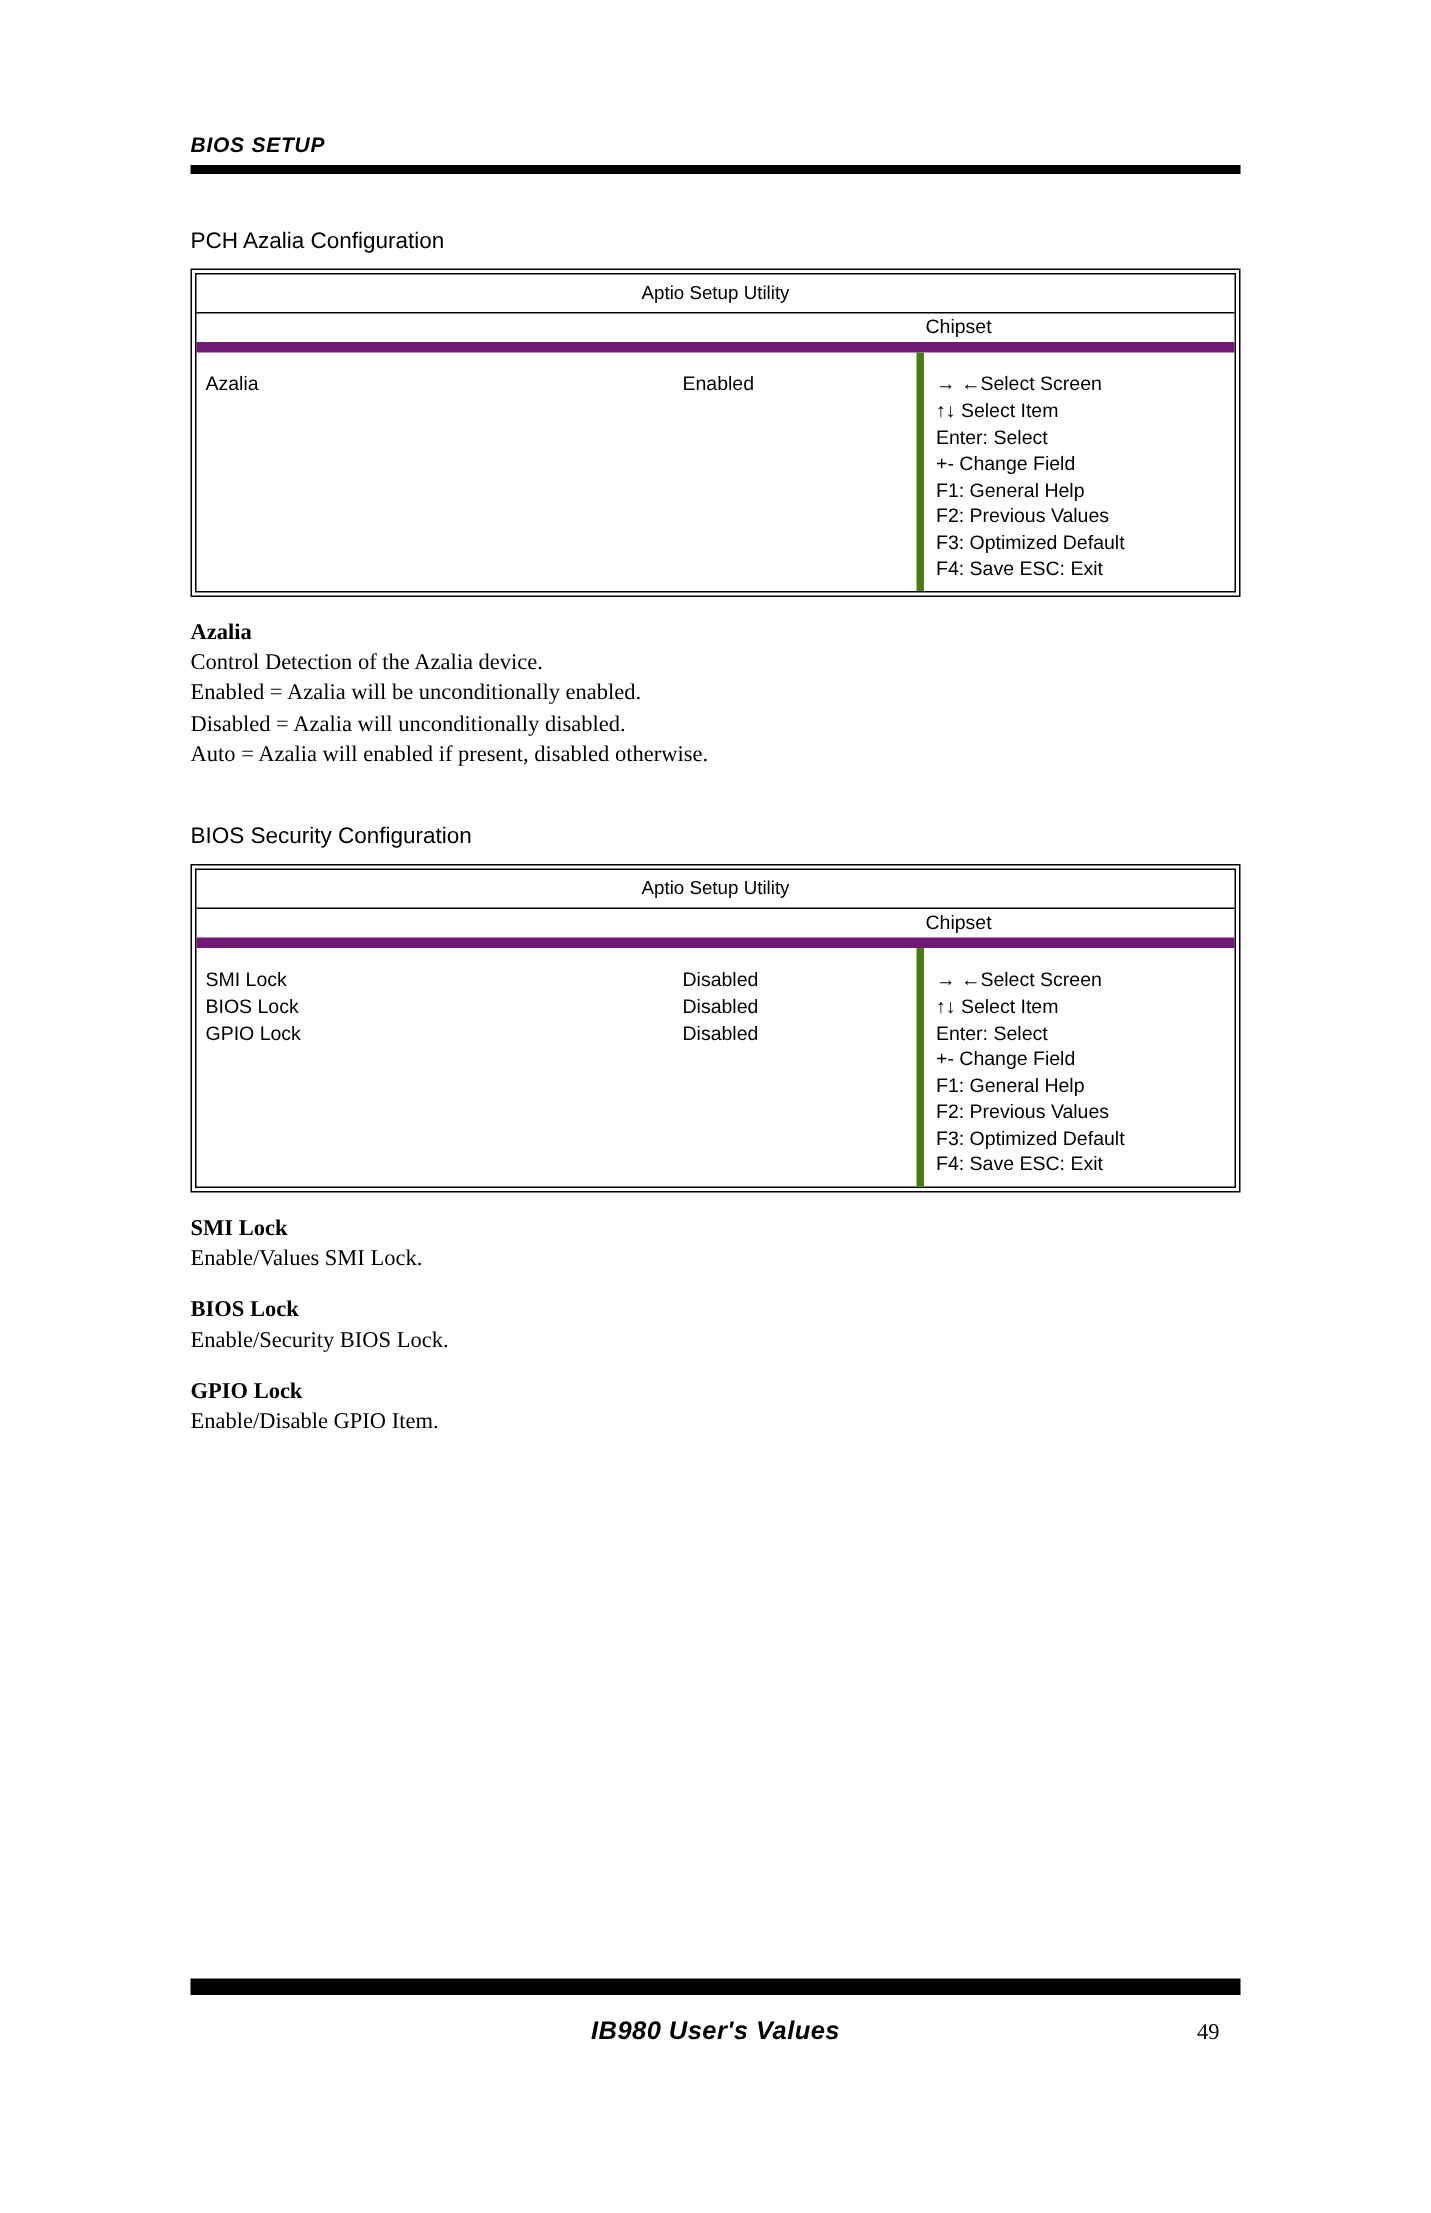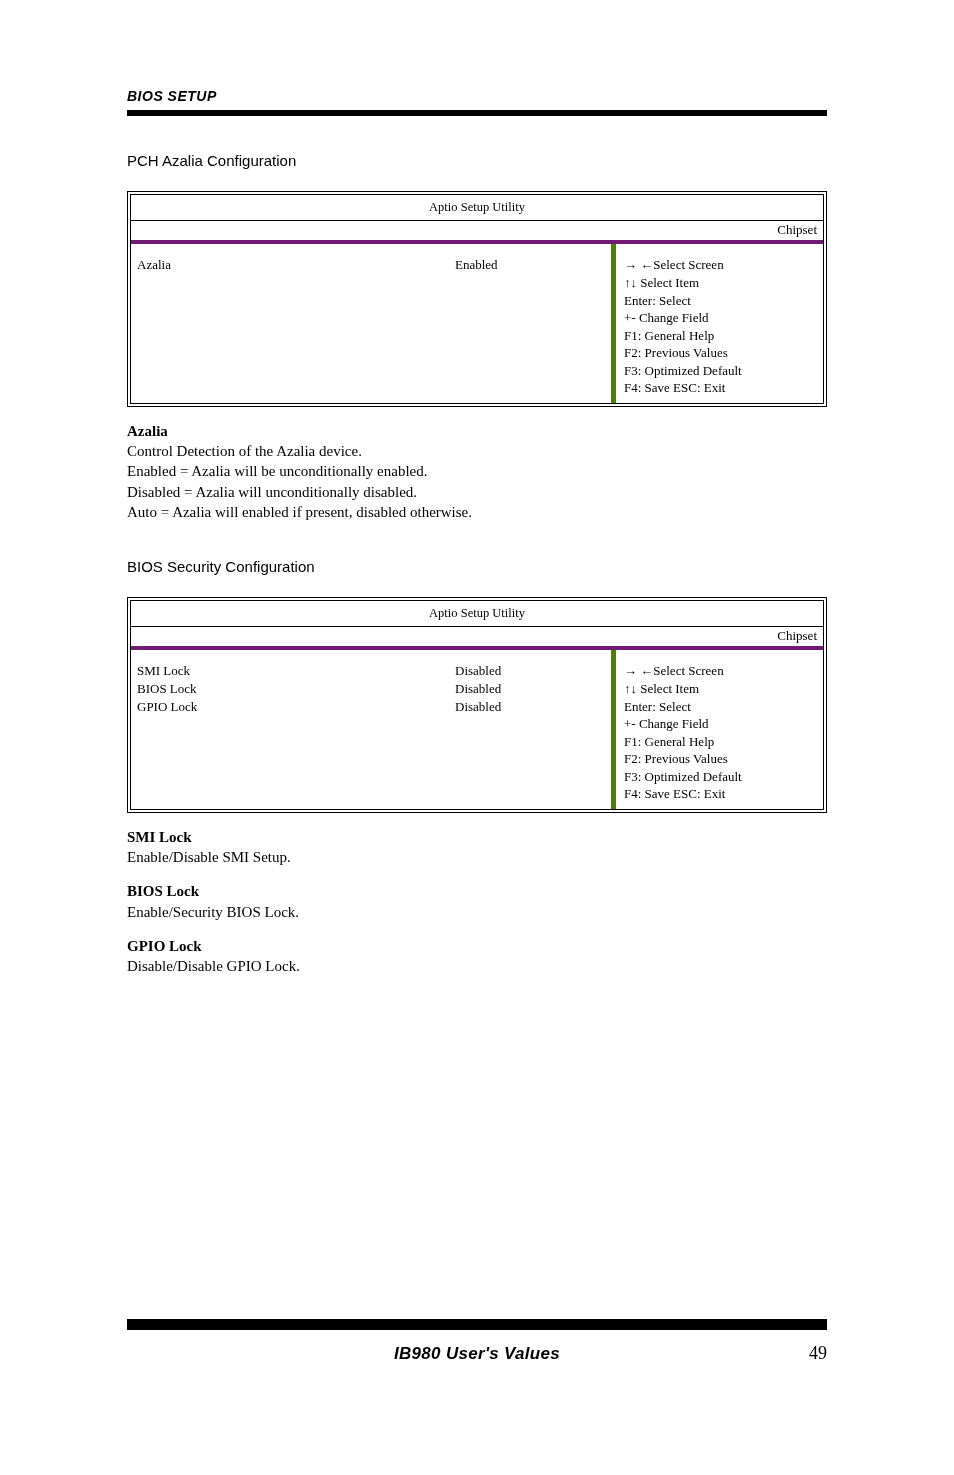--- a/index.html
+++ b/index.html
@@ -29,35 +29,34 @@
 
   .sect-title {
     font-family: Arial, Helvetica, sans-serif;
     font-weight: 400;
     font-size: 15px;
     margin-top: 36px;
   }
 
   .bios-box-outer {
     border: 4px double #000;
-    margin-top: 22px;
-    font-family: Liberation Serif, serif;
+    margin-top: 10px;
+    font-family: Liberation Sans, sans-serif;
     font-size: 13px;
     line-height: 1.35;
   }
   .bios-head {
     text-align: center;
     padding: 4px 0;
     border-bottom: 1px solid #000;
     font-size: 12.5px;
   }
   .bios-sub {
     padding: 0 6px 2px;
-    border-bottom: 4px solid #701a75;
-    text-align: right;
+    border-bottom: 7px solid #701a75;
   }
   .bios-sub .row { display: flex; }
   .bios-sub .c1 { flex: 1; }
   .bios-sub .c2 { width: 200px; }
   .bios-body { display: flex; }
   .bios-left {
     flex: 1;
     padding: 6px 6px 10px;
   }
   .bios-left .row { display: flex; }
@@ -94,23 +93,23 @@
     font-family: Arial, Helvetica, sans-serif;
     font-weight: 900;
     font-style: italic;
     font-size: 17px;
     text-align: center;
     margin-top: 14px;
     letter-spacing: 0.3px;
   }
   .pg-num {
     position: absolute;
-    right: 0;
+    right: 14px;
     bottom: 0;
-    font-size: 18px;
+    font-size: 15px;
     margin-top: 36px;
   }
 </style>
 </head>
 <body>
 
 <div class="page">
 
   <div class="hdr-title">BIOS SETUP</div>
   <div class="hdr-rule"></div>
@@ -192,29 +191,29 @@
         <div>F1: General Help</div>
         <div>F2: Previous Values</div>
         <div>F3: Optimized Default</div>
         <div>F4: Save  ESC: Exit</div>
       </div>
     </div>
   </div>
 
   <div class="para">
     <div class="sub-h">SMI Lock</div>
-    <div>Enable/Disable SMI Setup.</div>
+    <div>Enable/Values SMI Lock.</div>
   </div>
   <div class="para">
     <div class="sub-h">BIOS Lock</div>
     <div>Enable/Security BIOS Lock.</div>
   </div>
   <div class="para">
     <div class="sub-h">GPIO Lock</div>
-    <div>Disable/Disable GPIO Lock.</div>
+    <div>Enable/Disable GPIO Item.</div>
   </div>
 
   <div class="footer-bar">
     <div class="bar"></div>
     <div class="txt">IB980 User's Values</div>
     <div class="pg-num">49</div>
   </div>
 
 </div>
 

